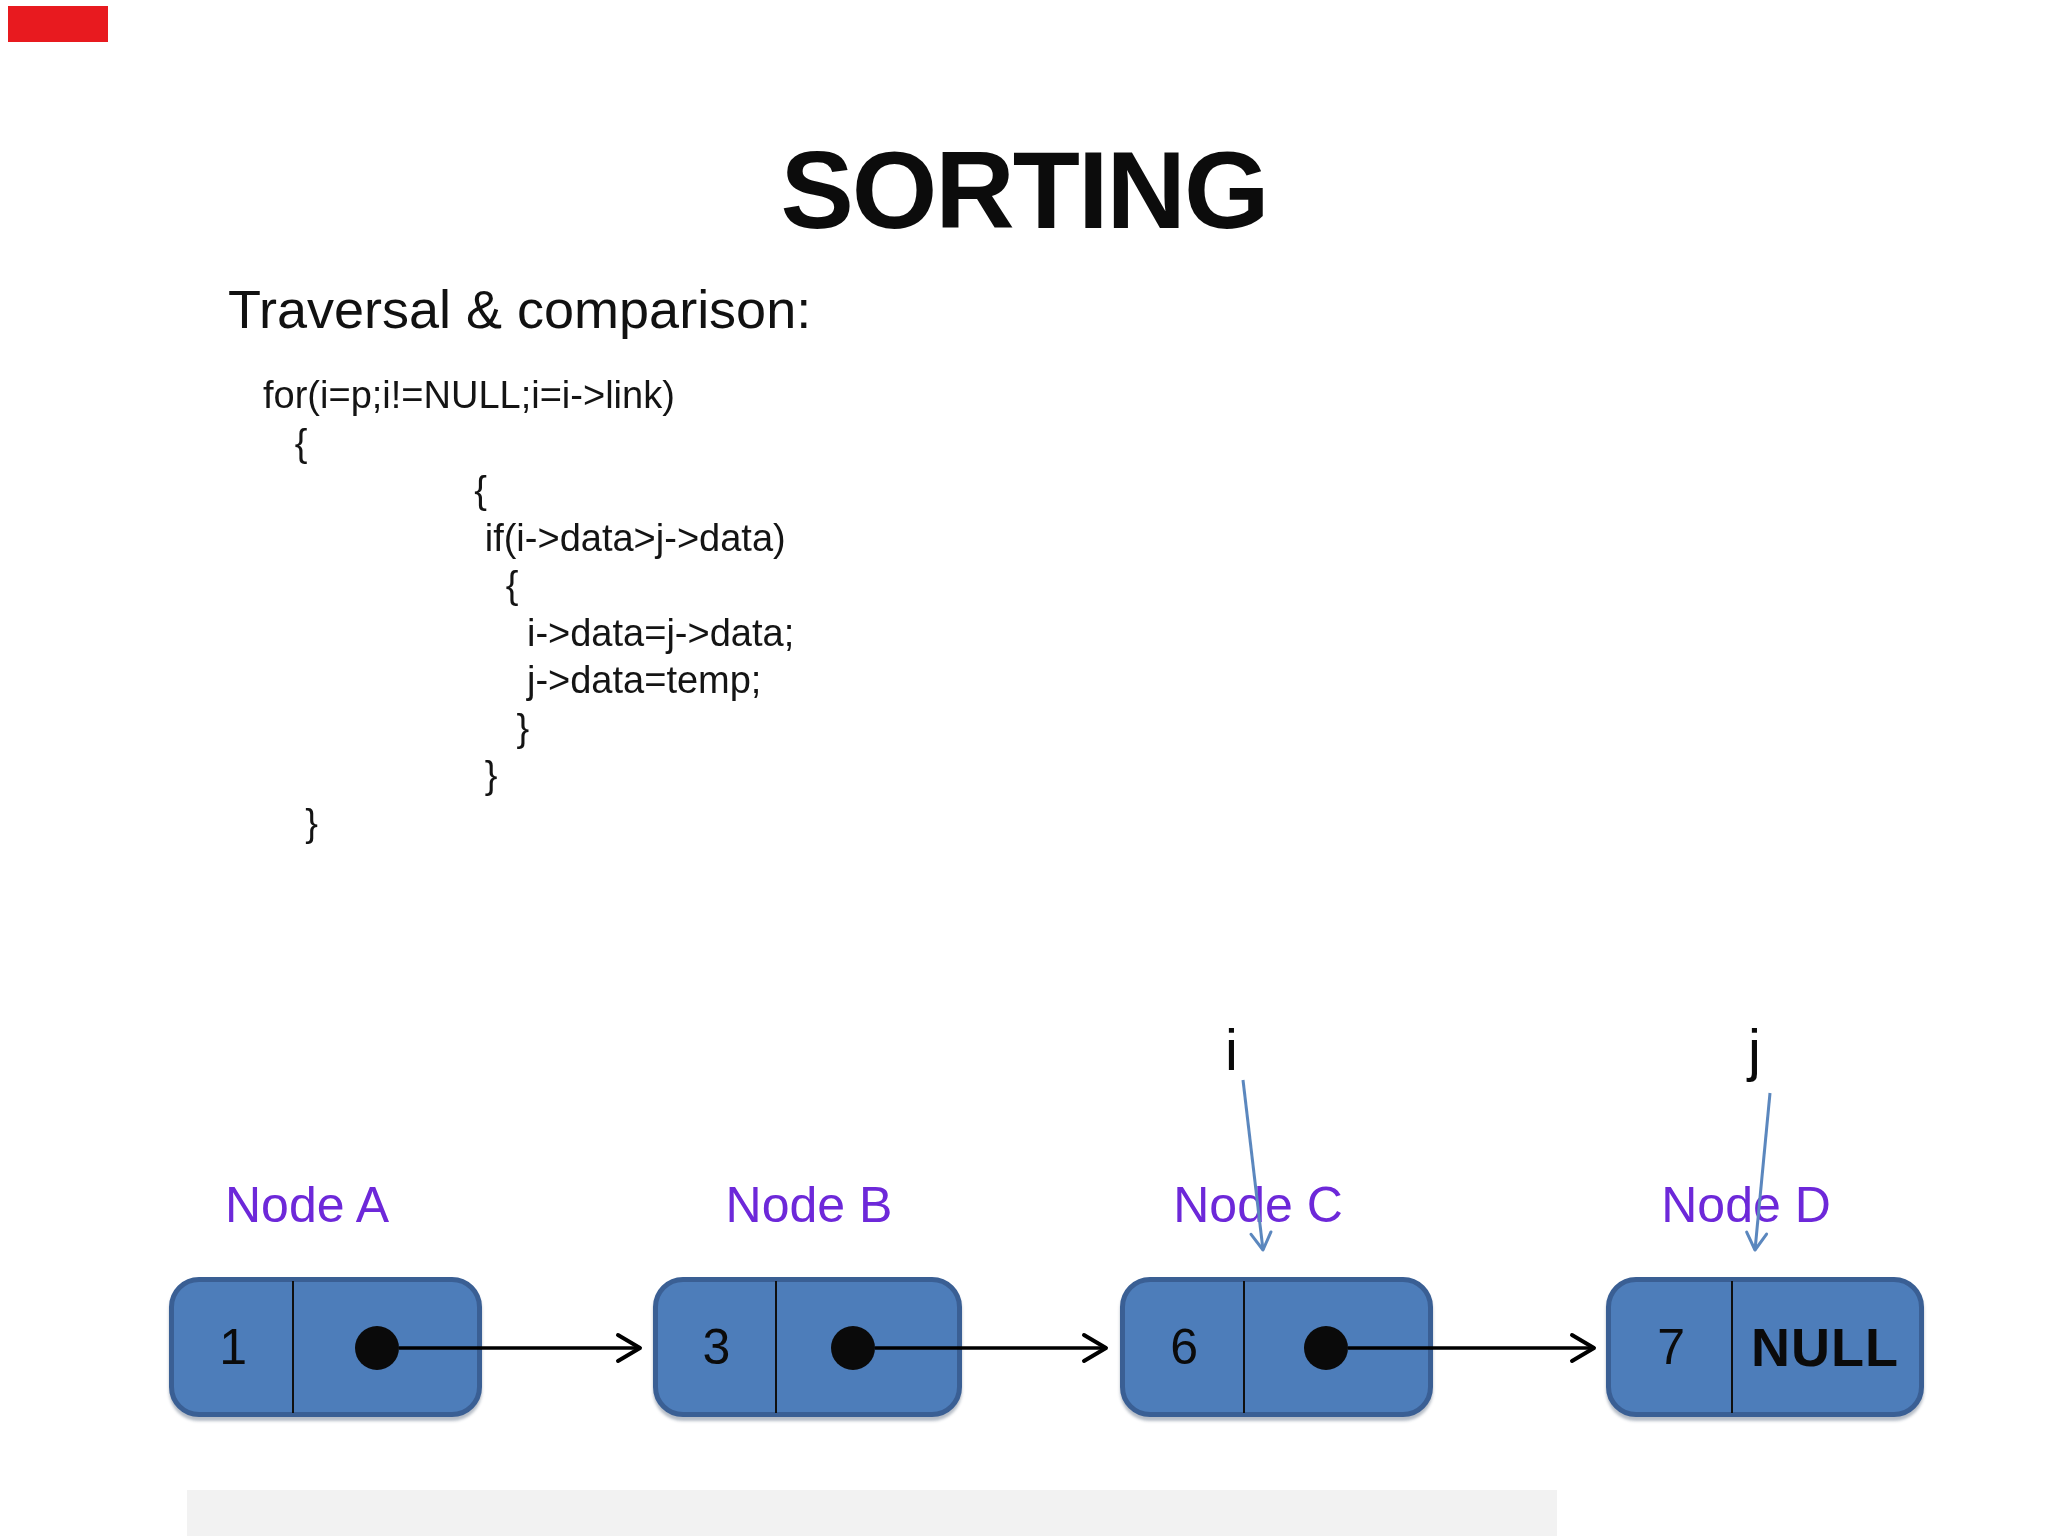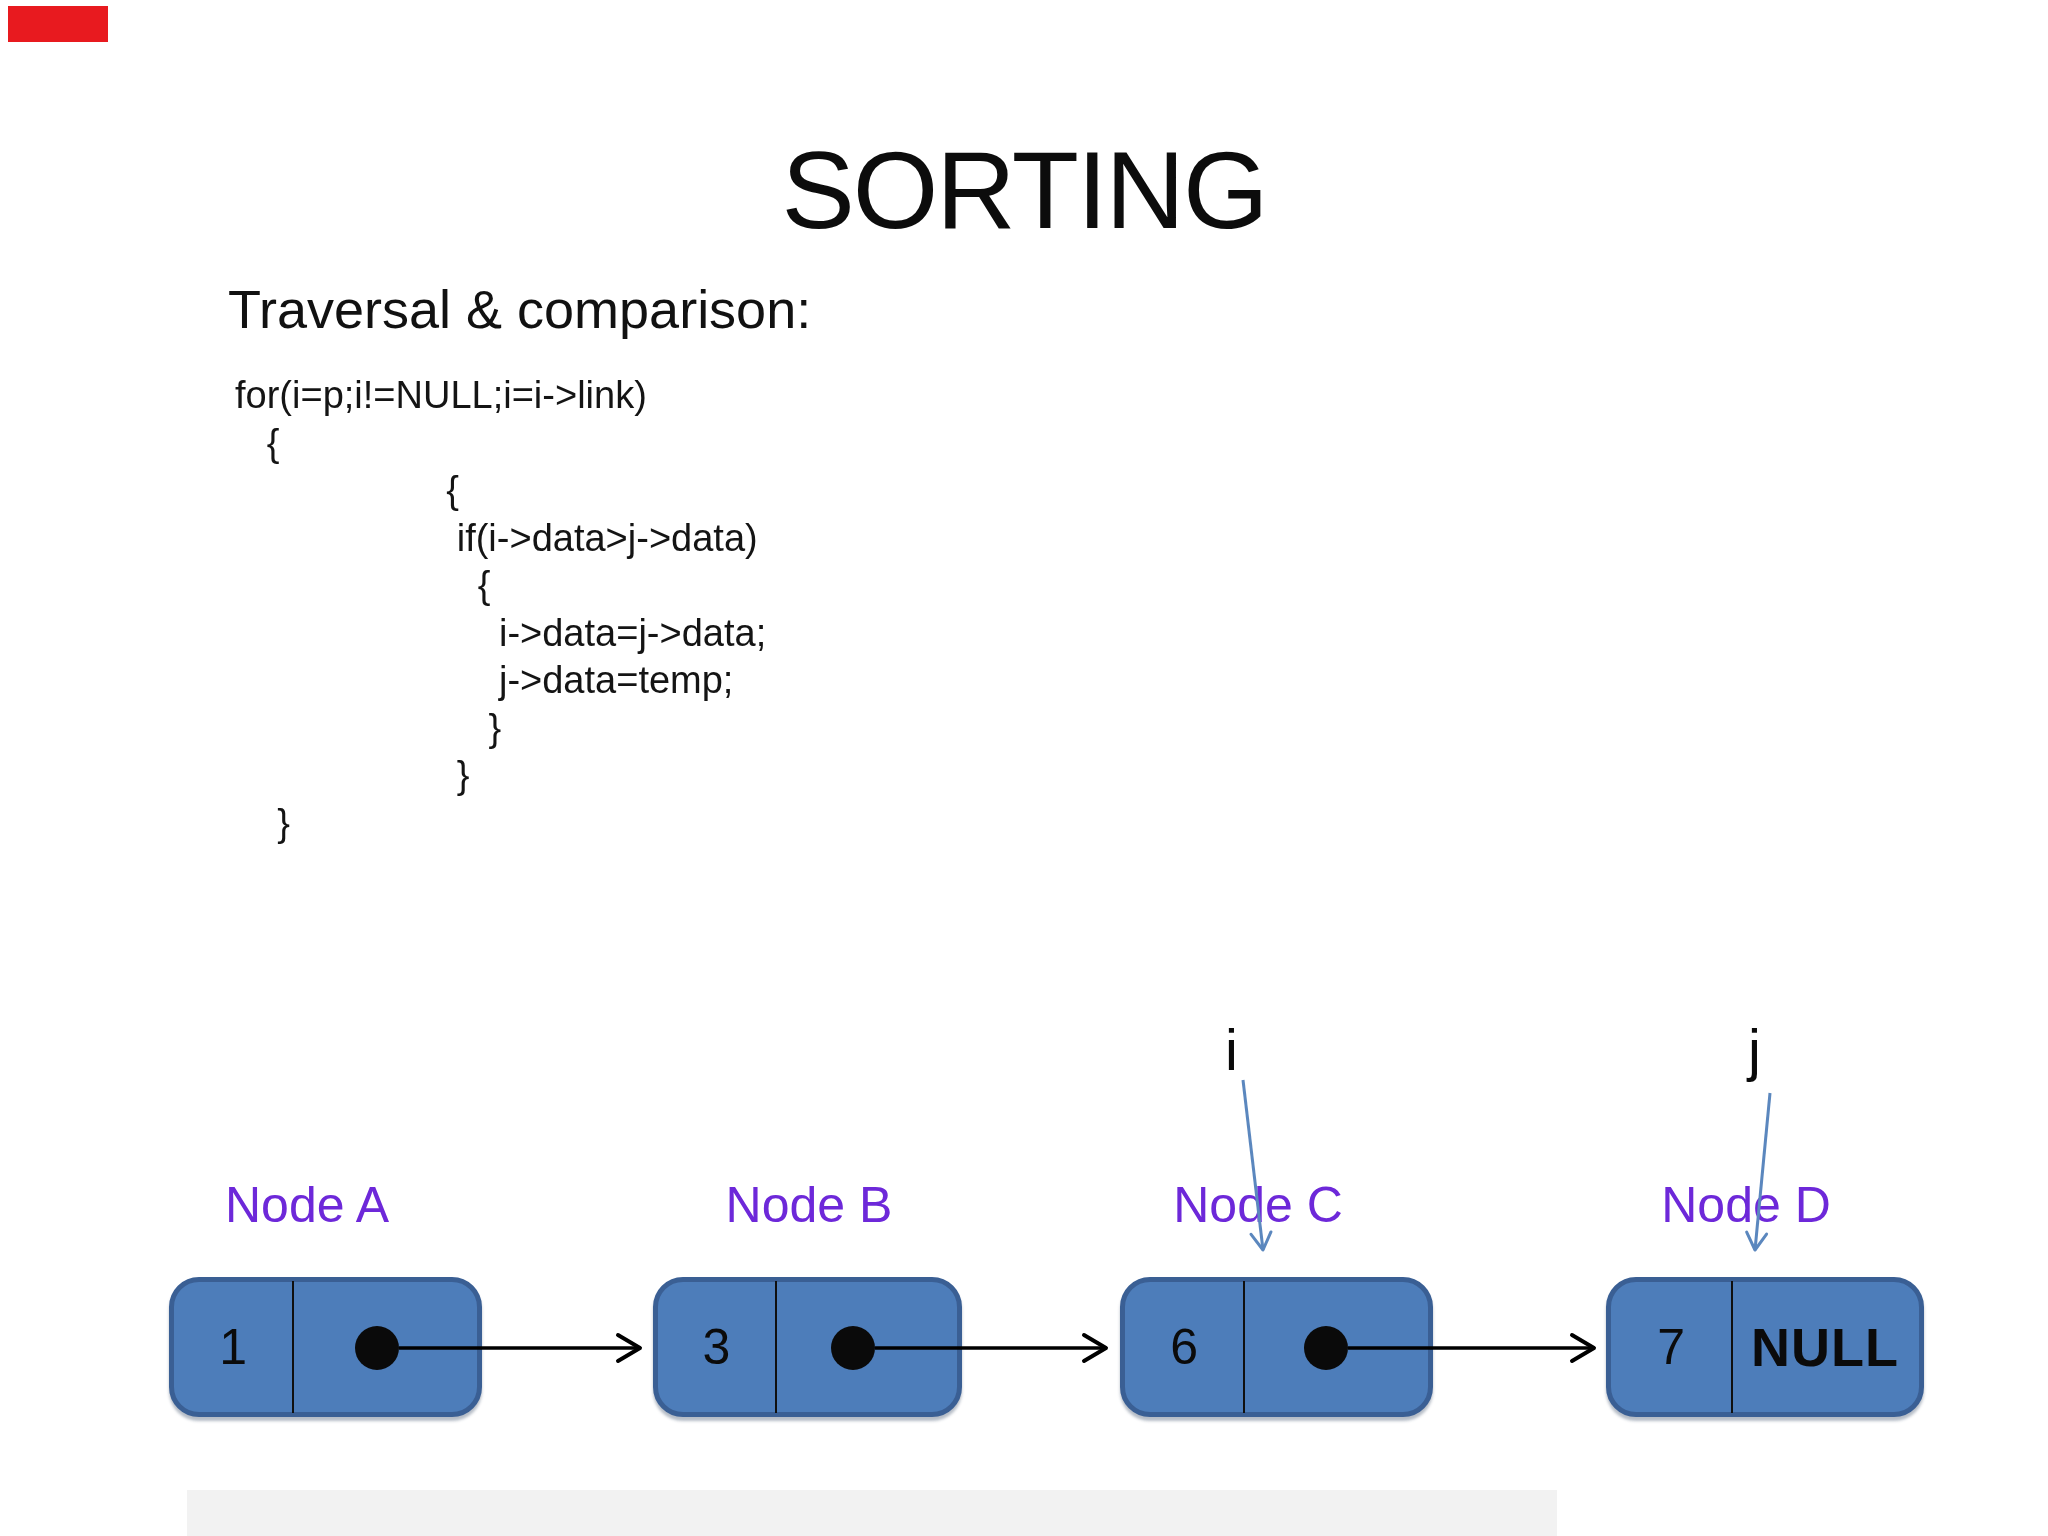--- a/index.html
+++ b/index.html
@@ -16,40 +16,40 @@
   .red-bar {
     left: 8px; top: 6px; width: 100px; height: 36px;
     background: #e81a1f;
   }
 
   .title {
     left: 0; right: 0; top: 126px;
     text-align: center;
     font-size: 110px;
     letter-spacing: -2px;
-    font-weight: 400;
+    font-weight: 700;
     color: #0c0c0c;
     white-space: pre;
   }
 
   .heading {
     left: 228px; top: 246px;
     font-size: 54px;
     color: #111;
     white-space: pre;
     margin-top: 32px;
   }
 
   .code {
     left: 235px; top: 372px;
     font-size: 38px;
     line-height: 47.5px;
     color: #141414;
   }
-  .code .line { white-space: pre; height: 47.5px; }
+  .code .line { white-space: pre; height: 47.5px; margin-left: 28px; }
 
   .ptr-label {
     font-size: 58px;
     color: #0a0a0a;
   }
   .ptr-i { left: 1225px; top: 1016px; }
   .ptr-j { left: 1748px; top: 1016px; }
 
   .node-label {
     top: 1176px; width: 320px;

